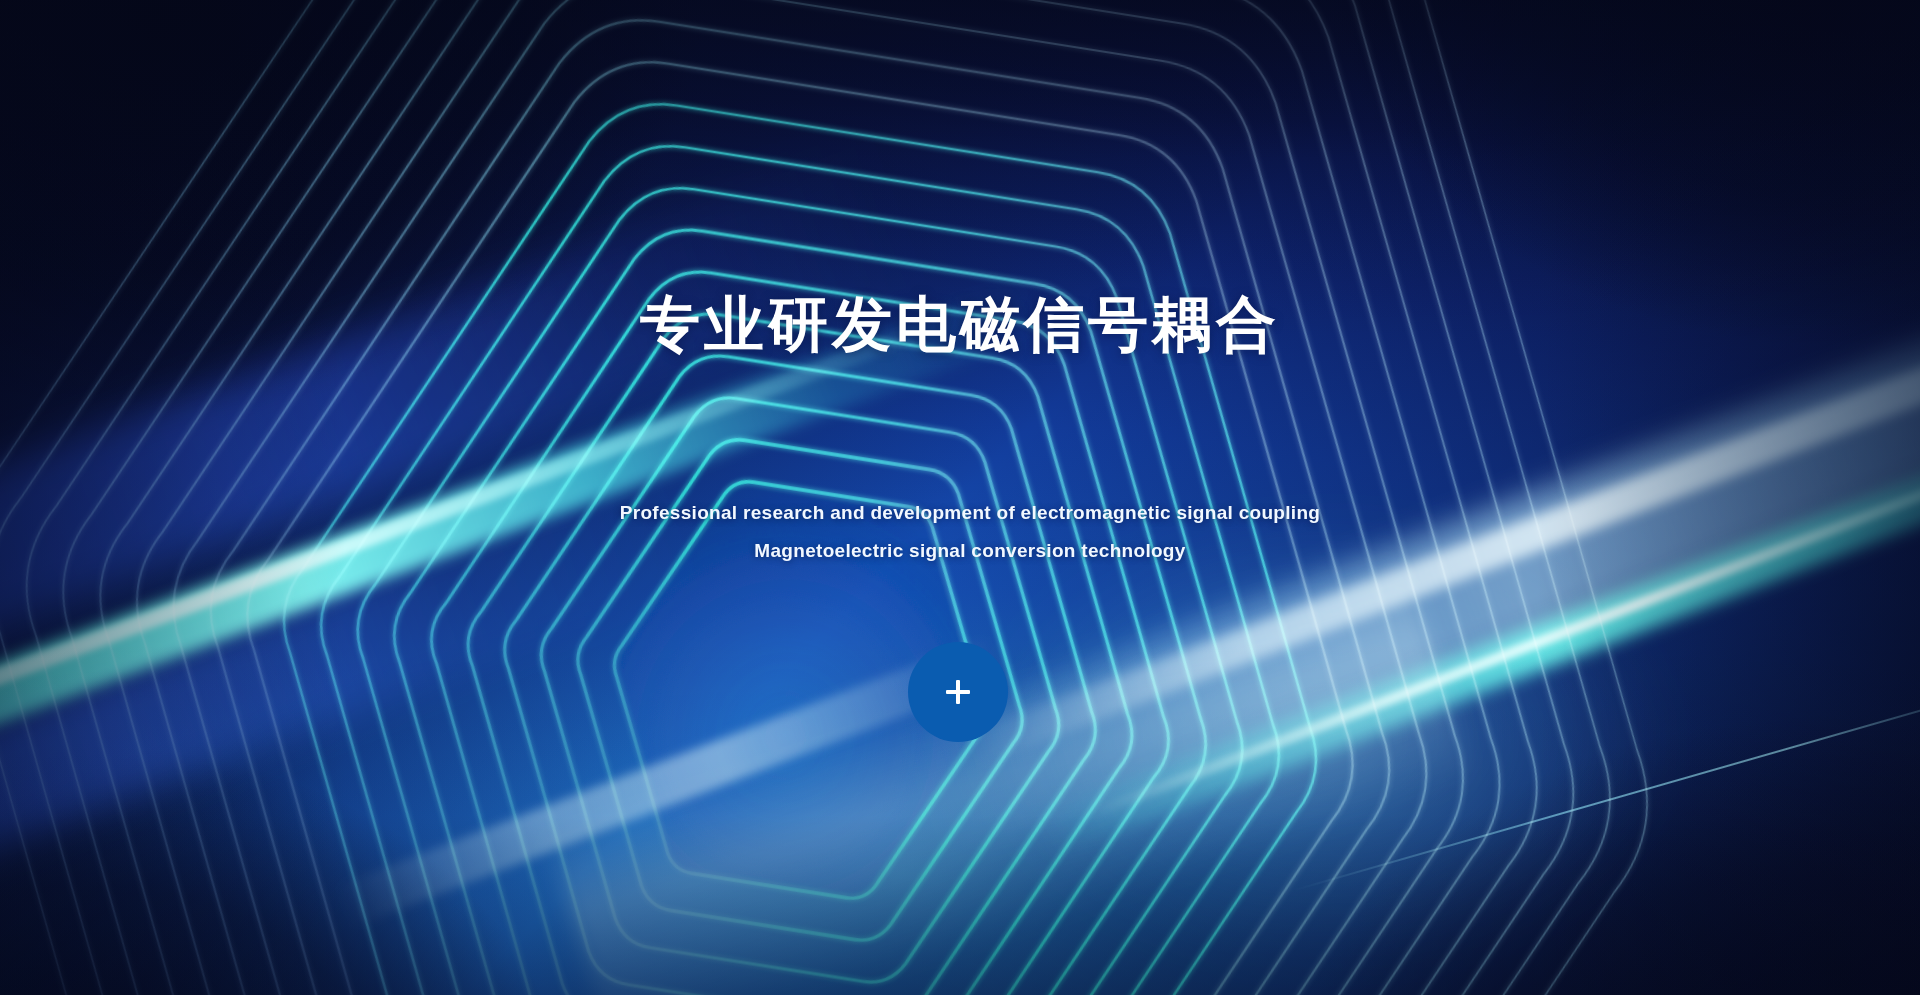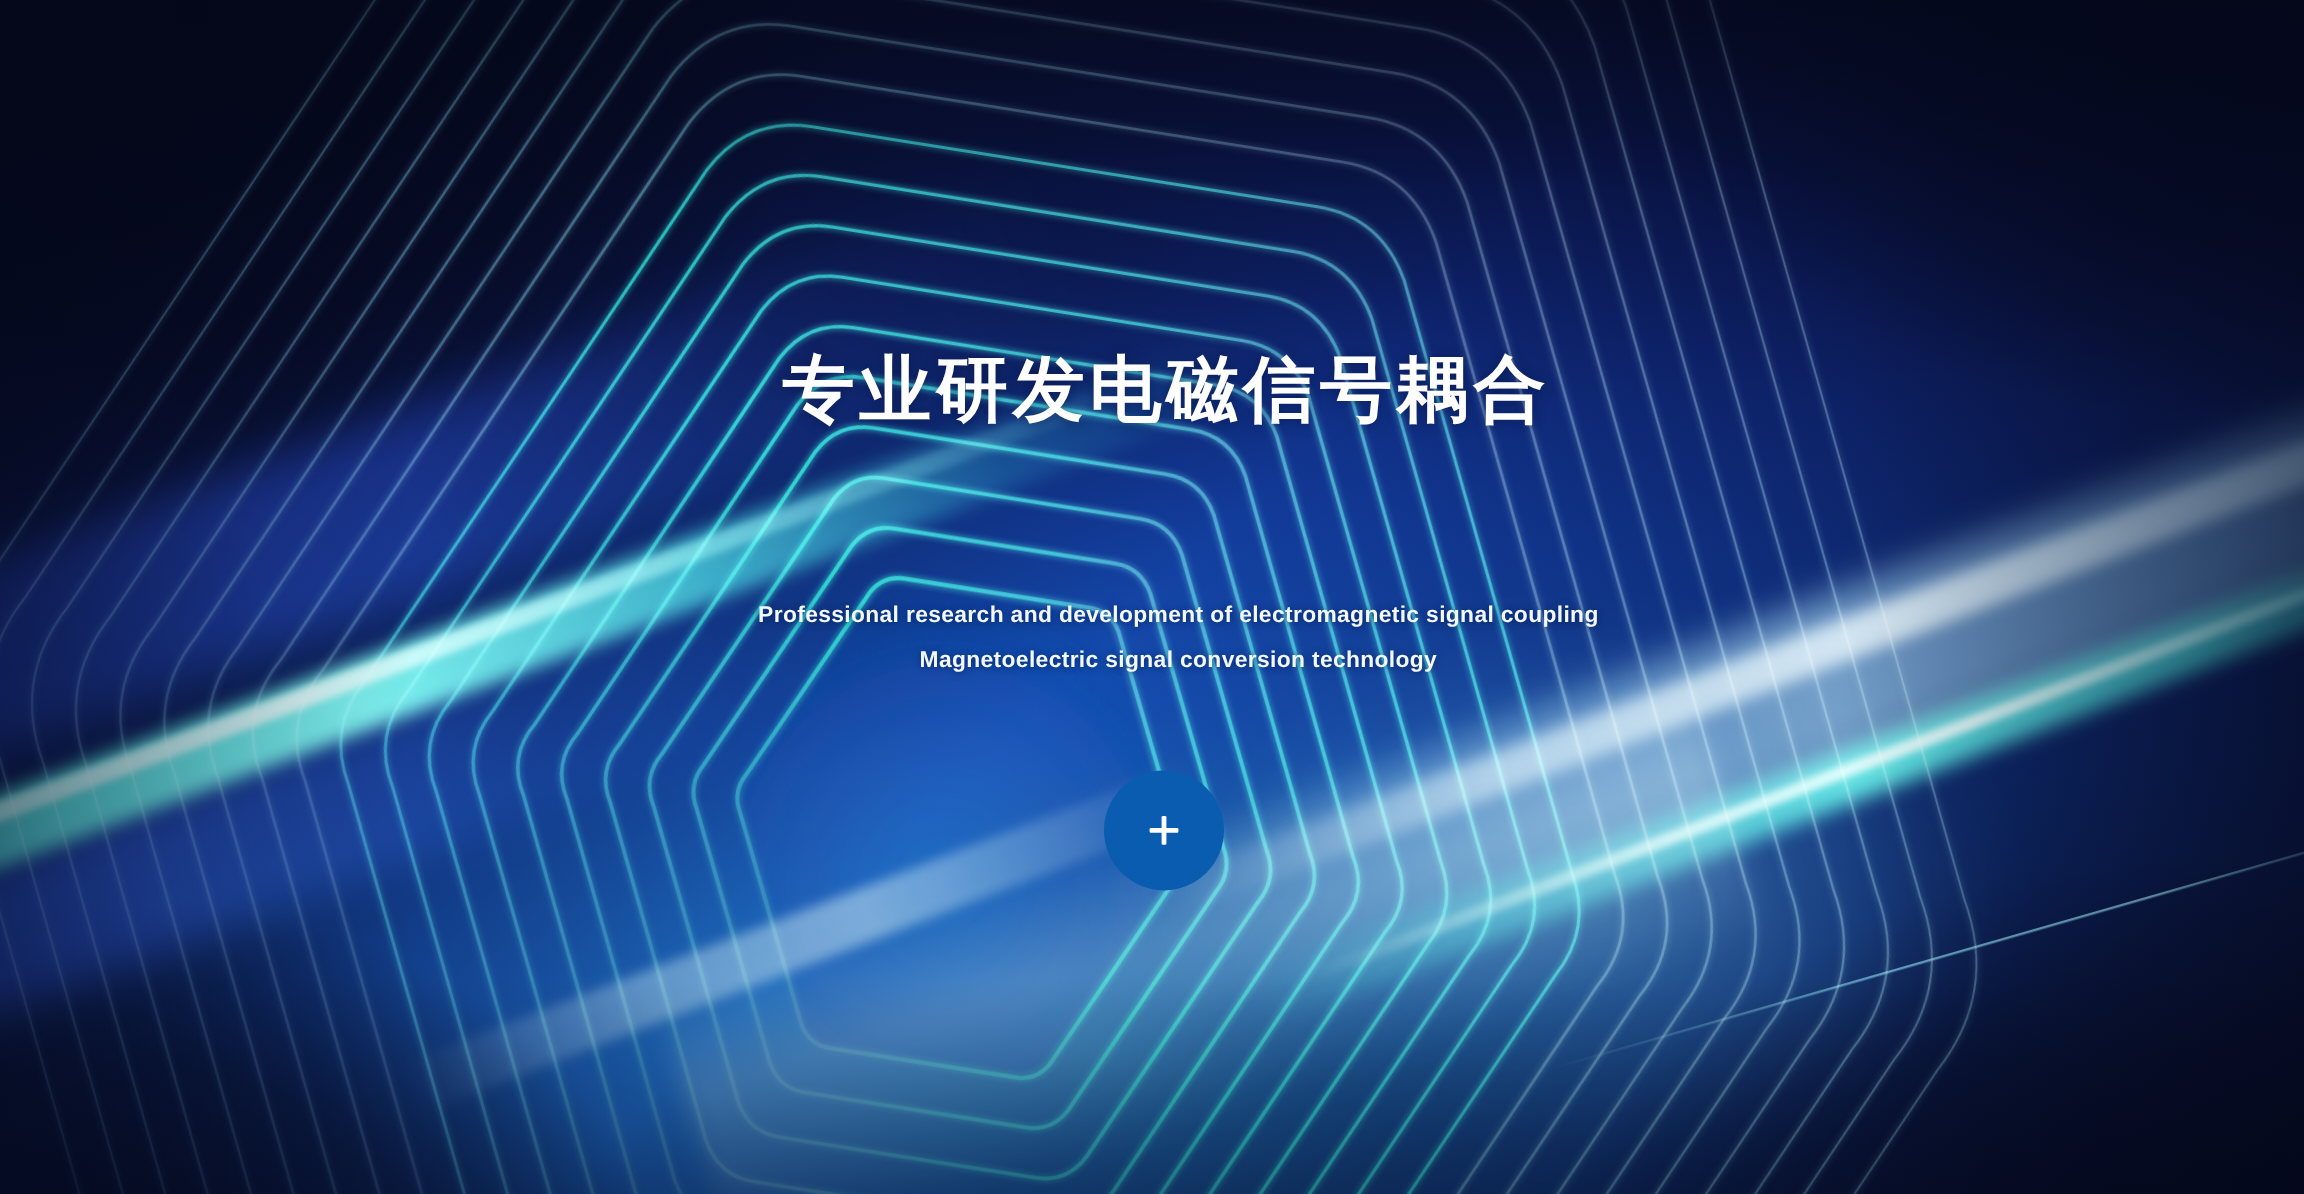--- a/index.html
+++ b/index.html
@@ -211,21 +211,21 @@
         rgba(205,236,253,0.40) 30%,
         rgba(215,242,255,0.50) 58%,
         rgba(180,220,250,0.0) 100%);
     filter:blur(5px);
     mix-blend-mode:screen;
     pointer-events:none;
   }
 
   
   .content{
-    position:absolute; left:12px; top:0; width:1676px; height:995px;
+    position:absolute; left:0; top:0; width:1676px; height:995px;
     z-index:40;
   }
   .title-block{
     position:absolute; left:0; top:278px; width:1920px;
     text-align:center;
   }
   .title-line{
     display:block;
     color:#ffffff;
     font-family:"Liberation Sans", sans-serif;

